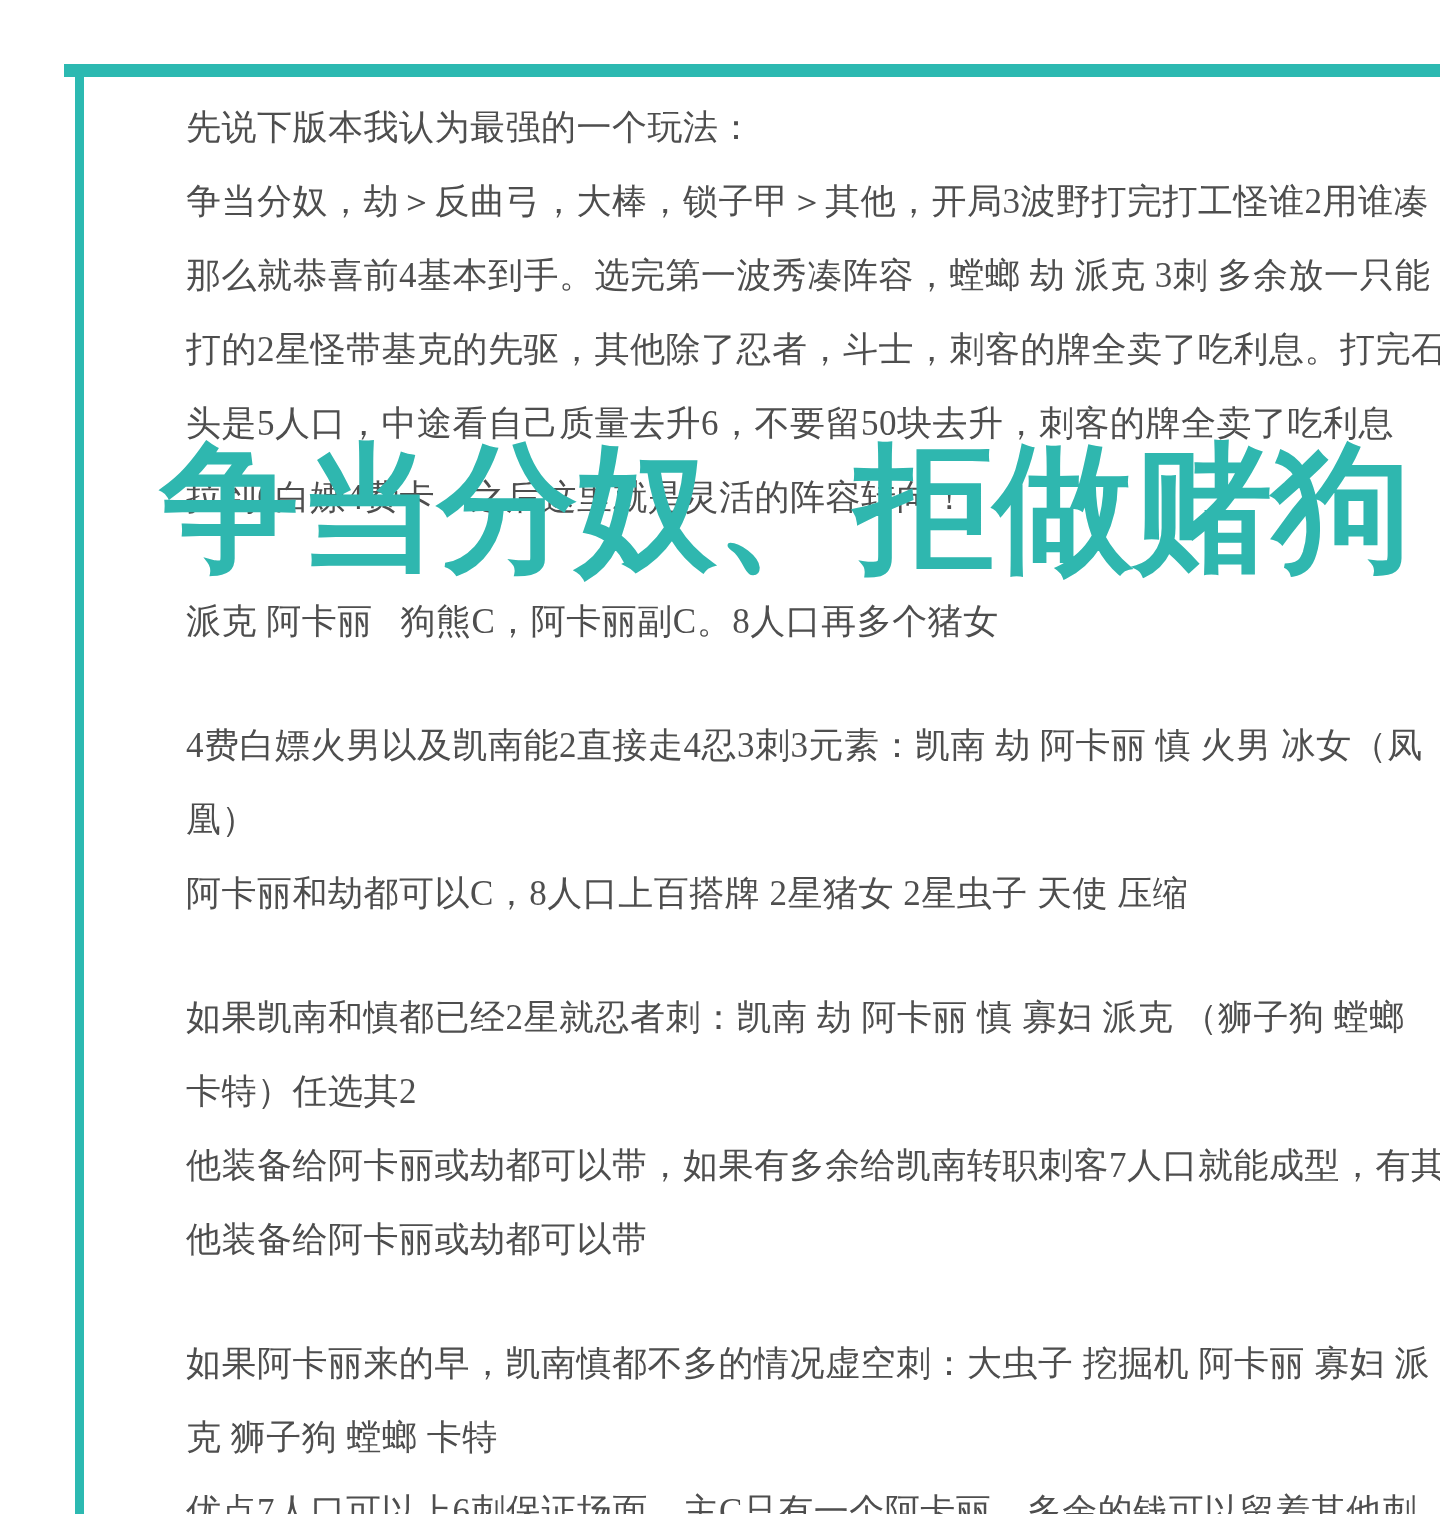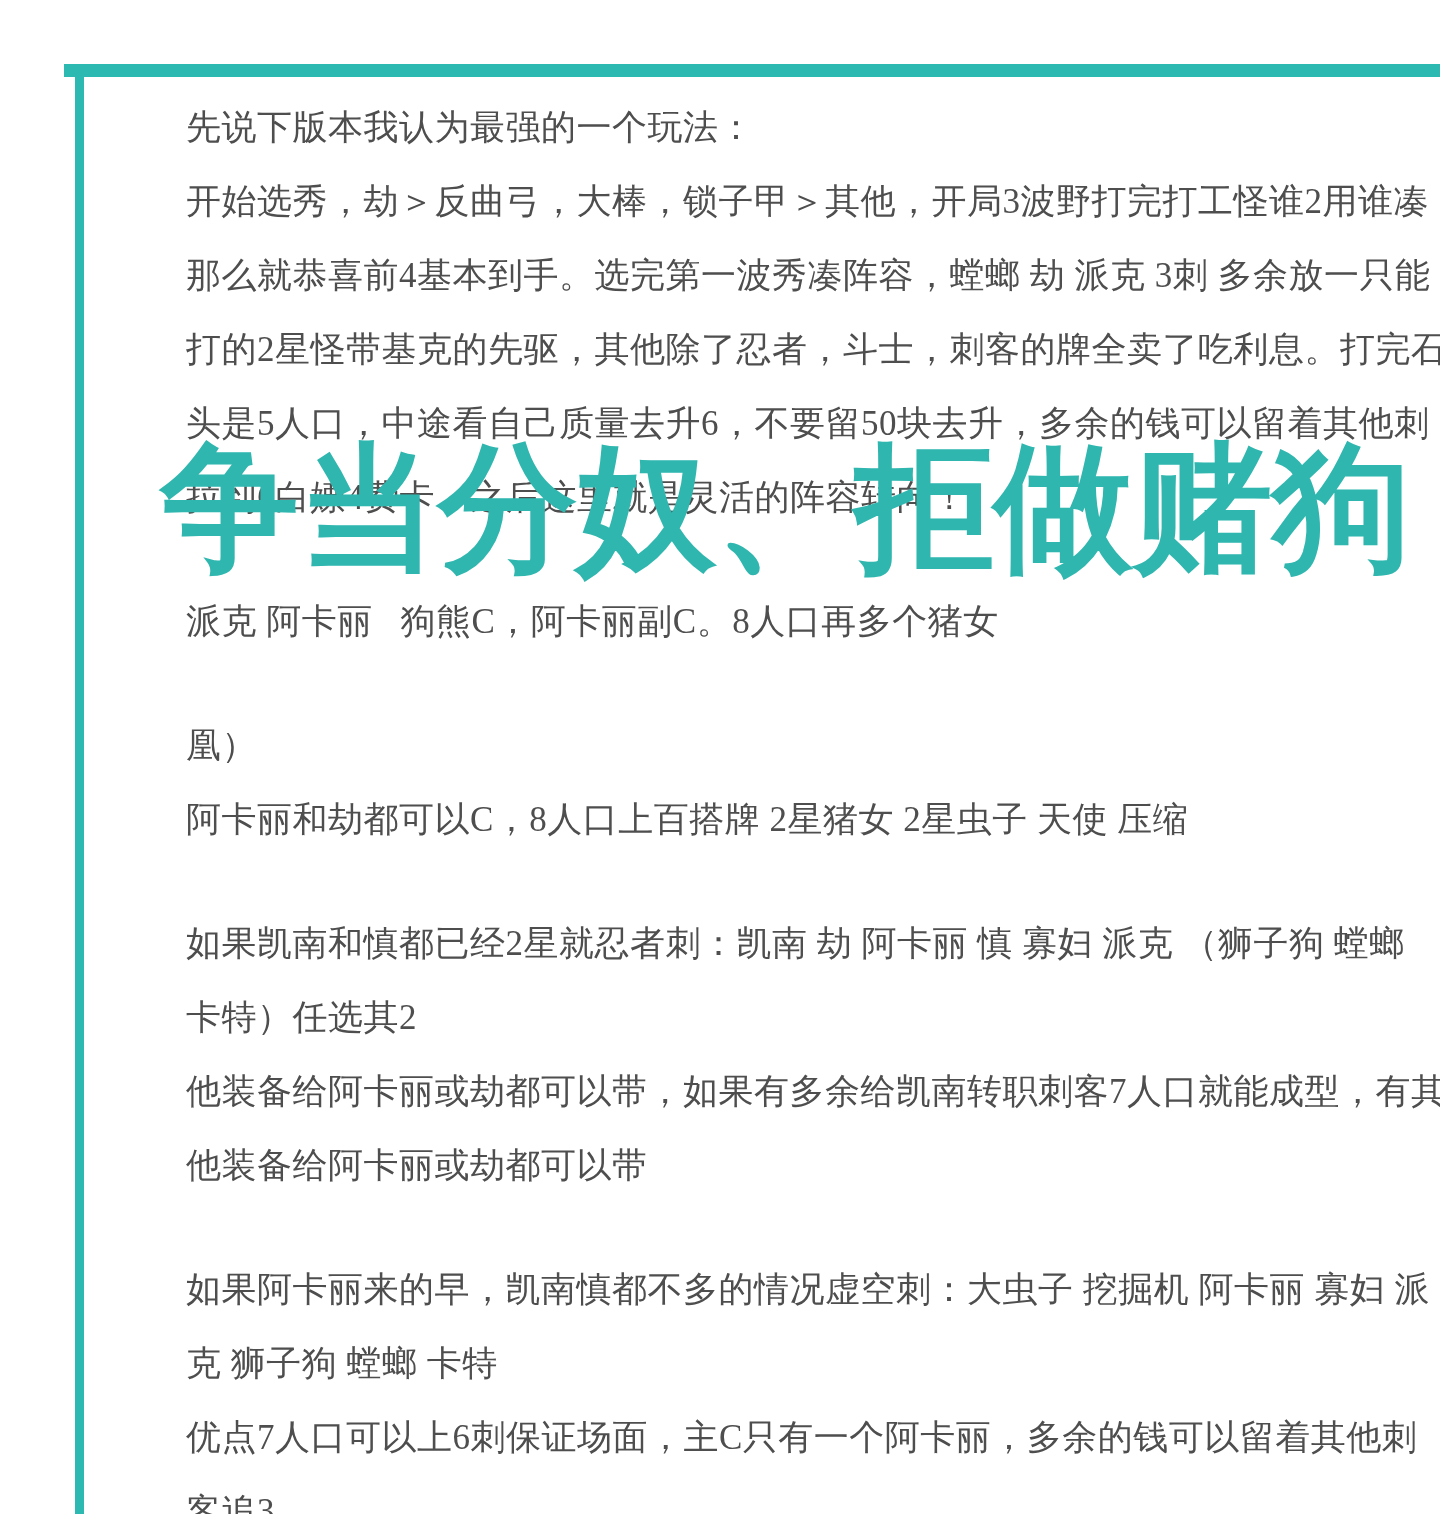--- a/index.html
+++ b/index.html
@@ -76,30 +76,31 @@
 
 <div class="page">
   <div class="frame-top"></div>
   <div class="frame-left"></div>
   <div class="frame-right"></div>
   <div class="frame-bottom"></div>
 
   <div class="article">
       <div class="para">
         <div class="line">先说下版本我认为最强的一个玩法：</div>
-        <div class="line">开始选秀，劫＞反曲弓，大棒，锁子甲＞其他，开局3波野打完打工怪谁2用谁凑</div>
+        <div class="line">争当分奴，劫＞反曲弓，大棒，锁子甲＞其他，开局3波野打完打工怪谁2用谁凑</div>
         <div class="line">那么就恭喜前4基本到手。选完第一波秀凑阵容，螳螂 劫 派克 3刺 多余放一只能</div>
         <div class="line">打的2星怪带基克的先驱，其他除了忍者，斗士，刺客的牌全卖了吃利息。打完石</div>
-        <div class="line">头是5人口，中途看自己质量去升6，不要留50块去升，多余的钱可以留着其他刺</div>
+        <div class="line">头是5人口，中途看自己质量去升6，不要留50块去升，刺客的牌全卖了吃利息</div>
         <div class="line">拉到6白嫖4费卡，之后这里就是灵活的阵容转向！</div>
       </div>
       <div class="para">
         <div class="line">派克 阿卡丽   狗熊C，阿卡丽副C。8人口再多个猪女</div>
       </div>
       <div class="para">
+        <div class="line">4费白嫖火男以及凯南能2直接走4忍3刺3元素：凯南 劫 阿卡丽 慎 火男 冰女（凤</div>
         <div class="line">凰）</div>
         <div class="line">阿卡丽和劫都可以C，8人口上百搭牌 2星猪女 2星虫子 天使 压缩</div>
       </div>
       <div class="para">
         <div class="line">如果凯南和慎都已经2星就忍者刺：凯南 劫 阿卡丽 慎 寡妇 派克 （狮子狗 螳螂</div>
         <div class="line">卡特）任选其2</div>
         <div class="line">他装备给阿卡丽或劫都可以带，如果有多余给凯南转职刺客7人口就能成型，有其</div>
         <div class="line">他装备给阿卡丽或劫都可以带</div>
       </div>
       <div class="para">

